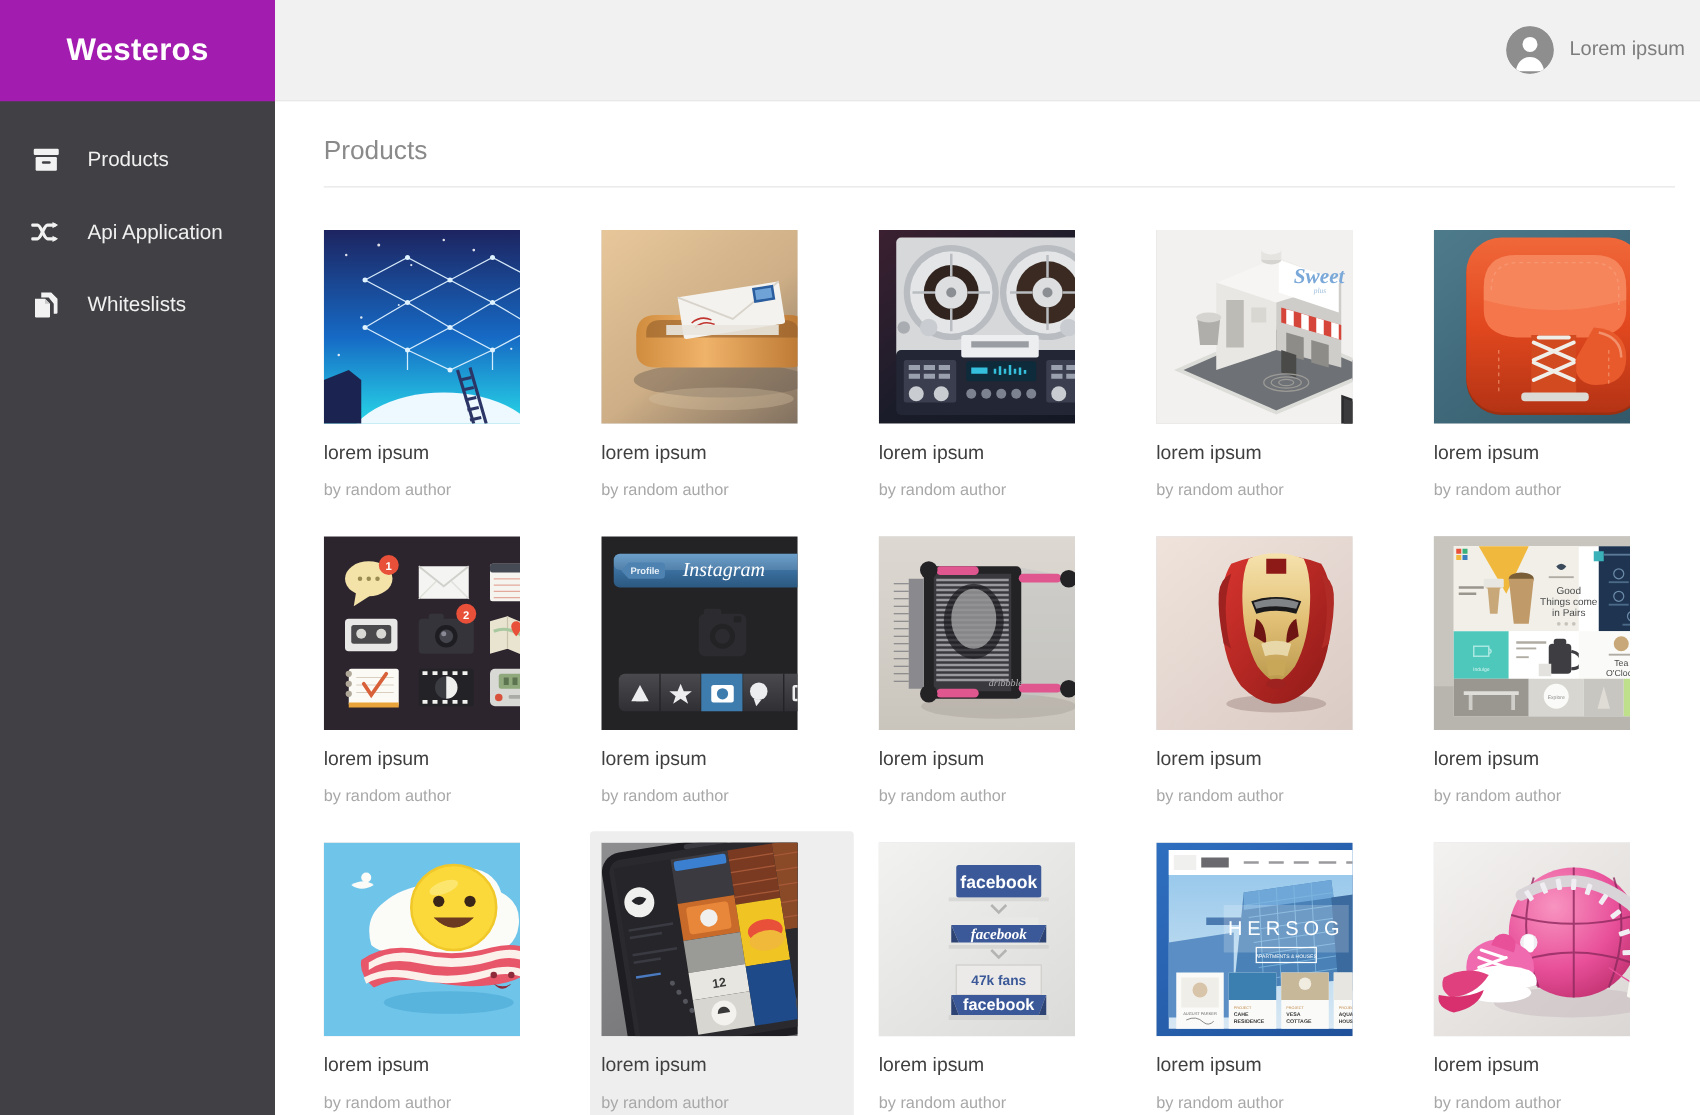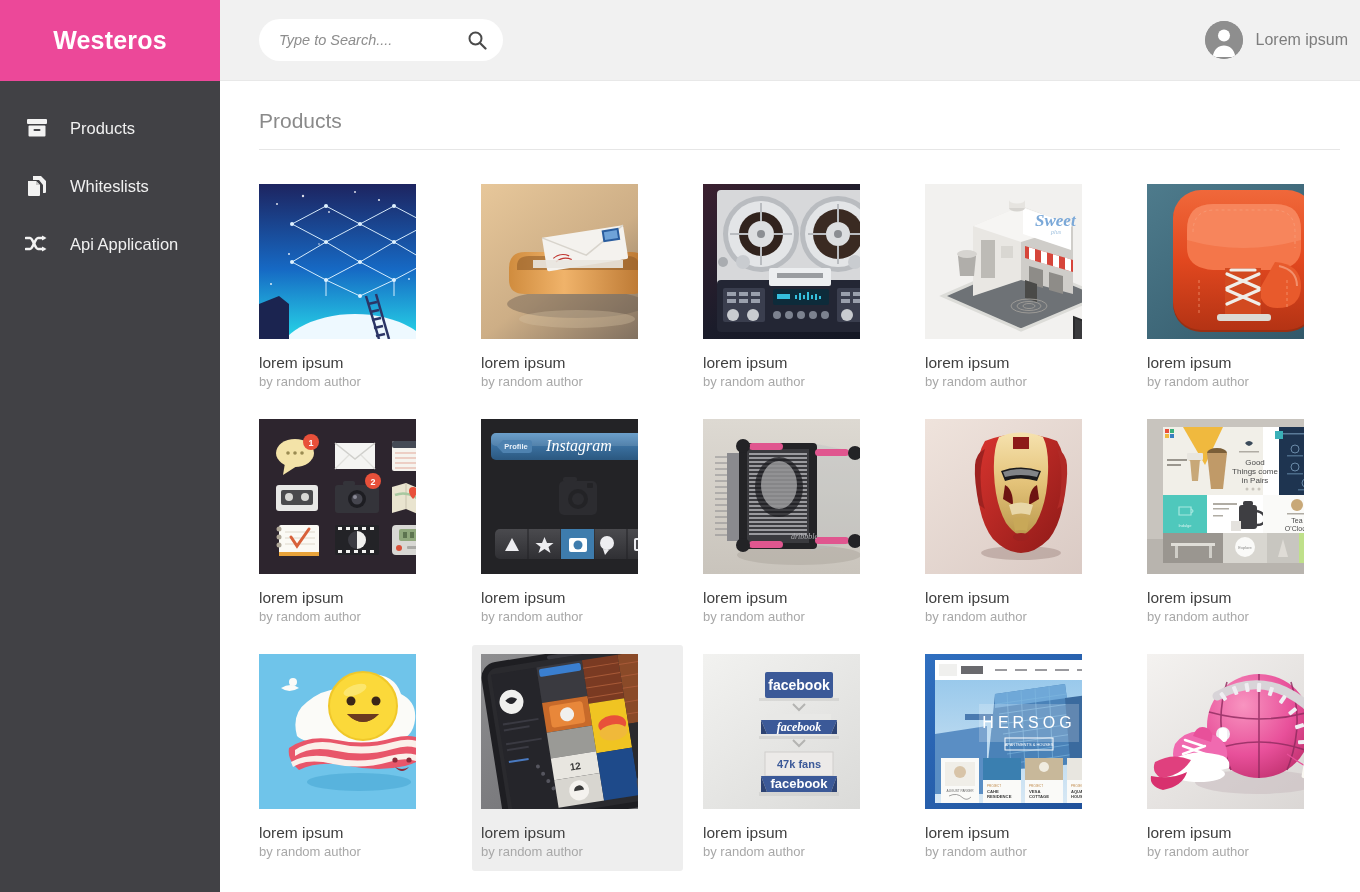--- a/index.html
+++ b/index.html
@@ -24,21 +24,21 @@
     min-width: 220px;
     height: 892px;
     background: #414145;
     display: flex;
     flex-direction: column;
   }
 
   .brand {
     height: 81px;
     min-height: 81px;
-    background: #ec4899;
+    background: #a21caf;
     display: flex;
     align-items: center;
     justify-content: center;
   }
   .brand-title {
     color: #ffffff;
     font-size: 25px;
     font-weight: bold;
     letter-spacing: 0.2px;
   }
@@ -189,21 +189,21 @@
   .thumb svg { display: block; width: 193px; height: 155px; }
 
   .card-title {
     font-size: 15.5px;
     color: #3f3f3f;
     margin-top: 15px;
   }
   .card-author {
     font-size: 13px;
     color: #a8a8a8;
-    margin-top: 2px;
+    margin-top: 12px;
   }
 </style>
 </head>
 <body>
 
 <div class="app">
 
   <aside class="sidebar">
     <div class="brand">
       <span class="brand-title">Westeros</span>
@@ -213,60 +213,51 @@
 
       <div class="nav-item">
         <span class="nav-icon">
           <svg width="22" height="20" viewBox="0 0 22 20">
             <rect x="1" y="1" width="20" height="5" rx="1" fill="#f2f2f2"></rect>
             <rect x="2.5" y="7.5" width="17" height="11" rx="1" fill="#f2f2f2"></rect>
             <rect x="7.5" y="11" width="7" height="2" rx="1" fill="#414145"></rect>
           </svg>
         </span>
         <span class="nav-label">Products</span>
-      </div>
-
-      <div class="nav-item">
-        <span class="nav-icon">
-          <svg width="20" height="22" viewBox="0 0 20 22">
-            <path d="M1 6 h8 l4 4 v10 a1 1 0 0 1 -1 1 H2 a1 1 0 0 1 -1 -1 Z" fill="#f2f2f2"></path>
-            <path d="M6 1 h8 l5 5 v11 a1 1 0 0 1 -1 1 h-2 V10 L12 5 H6 Z" fill="#f2f2f2"></path>
-            <path d="M9 6 l4 4 h-4 Z" fill="#c8c8c8"></path>
-          </svg>
-        </span>
-        <span class="nav-label">Whiteslists</span>
       </div>
 
       <div class="nav-item">
         <span class="nav-icon">
           <svg width="24" height="20" viewBox="0 0 24 20">
             <path d="M1 4 h4 c3 0 5 11 8 11 h6" stroke="#f2f2f2" stroke-width="2.6" fill="none" stroke-linecap="round"></path>
             <path d="M1 15 h4 c3 0 5 -11 8 -11 h6" stroke="#f2f2f2" stroke-width="2.6" fill="none" stroke-linecap="round"></path>
             <path d="M17 1.5 L21.5 4 L17 6.5 Z" fill="#f2f2f2"></path>
             <path d="M17 12.5 L21.5 15 L17 17.5 Z" fill="#f2f2f2"></path>
           </svg>
         </span>
         <span class="nav-label">Api Application</span>
       </div>
 
+      <div class="nav-item">
+        <span class="nav-icon">
+          <svg width="20" height="22" viewBox="0 0 20 22">
+            <path d="M1 6 h8 l4 4 v10 a1 1 0 0 1 -1 1 H2 a1 1 0 0 1 -1 -1 Z" fill="#f2f2f2"></path>
+            <path d="M6 1 h8 l5 5 v11 a1 1 0 0 1 -1 1 h-2 V10 L12 5 H6 Z" fill="#f2f2f2"></path>
+            <path d="M9 6 l4 4 h-4 Z" fill="#c8c8c8"></path>
+          </svg>
+        </span>
+        <span class="nav-label">Whiteslists</span>
+      </div>
+
     </nav>
   </aside>
 
   <section class="main">
 
     <header class="topbar">
-      <div class="search-wrap">
-        <input class="search-input" type="text" placeholder="Type to Search...." style="">
-        <span class="search-icon">
-          <svg width="20" height="20" viewBox="0 0 20 20">
-            <circle cx="8.5" cy="8.5" r="6" stroke="#4a4a4a" stroke-width="2" fill="none"></circle>
-            <line x1="13" y1="13" x2="18.5" y2="18.5" stroke="#4a4a4a" stroke-width="2.2" stroke-linecap="round"></line>
-          </svg>
-        </span>
-      </div>
 
       <div class="topbar-spacer"></div>
 
       <div class="user-area">
         <span class="avatar">
           <svg width="38" height="38" viewBox="0 0 38 38">
             <circle cx="19" cy="19" r="19" fill="#8e8e8e"></circle>
             <circle cx="19" cy="14.5" r="6" fill="#ffffff"></circle>
             <path d="M7.5 36 c1.5 -8 6 -11.5 11.5 -11.5 s10 3.5 11.5 11.5 Z" fill="#ffffff"></path>
           </svg>

